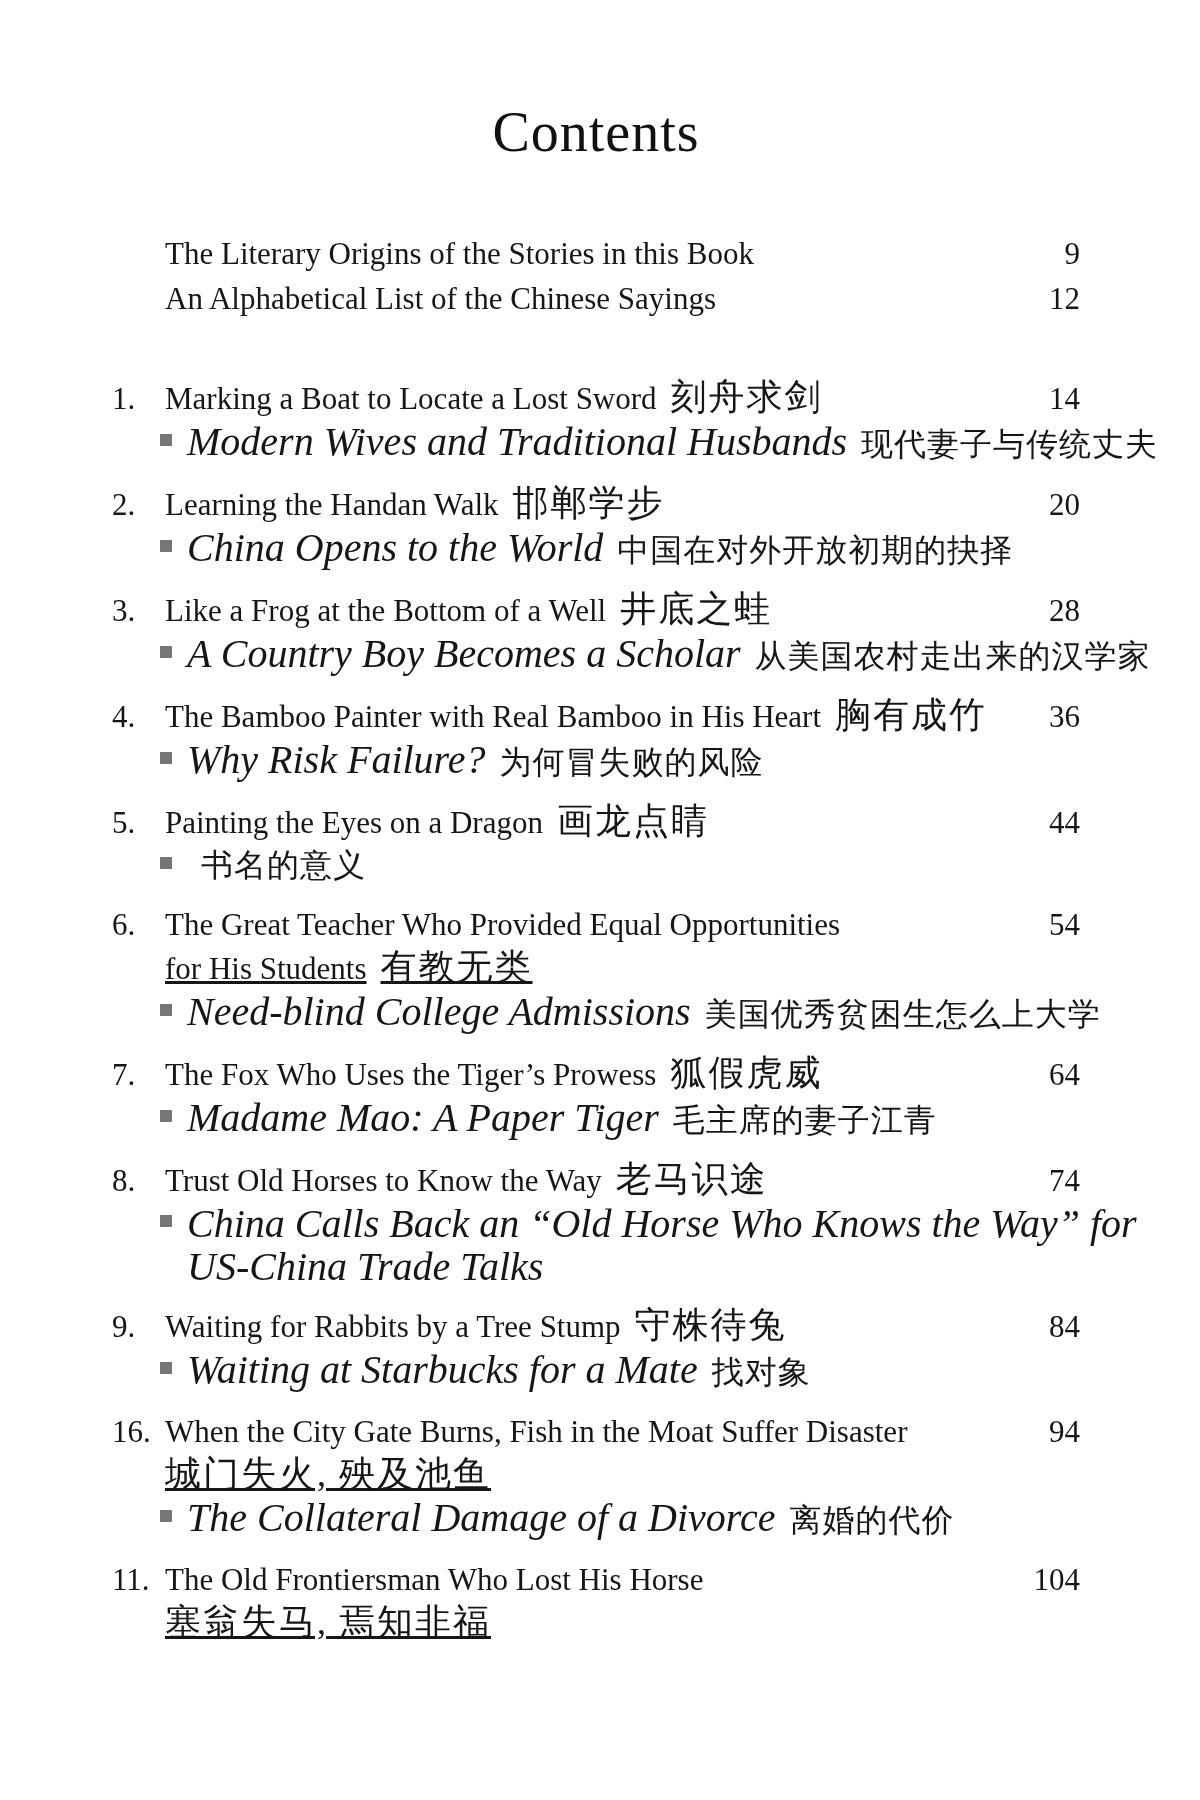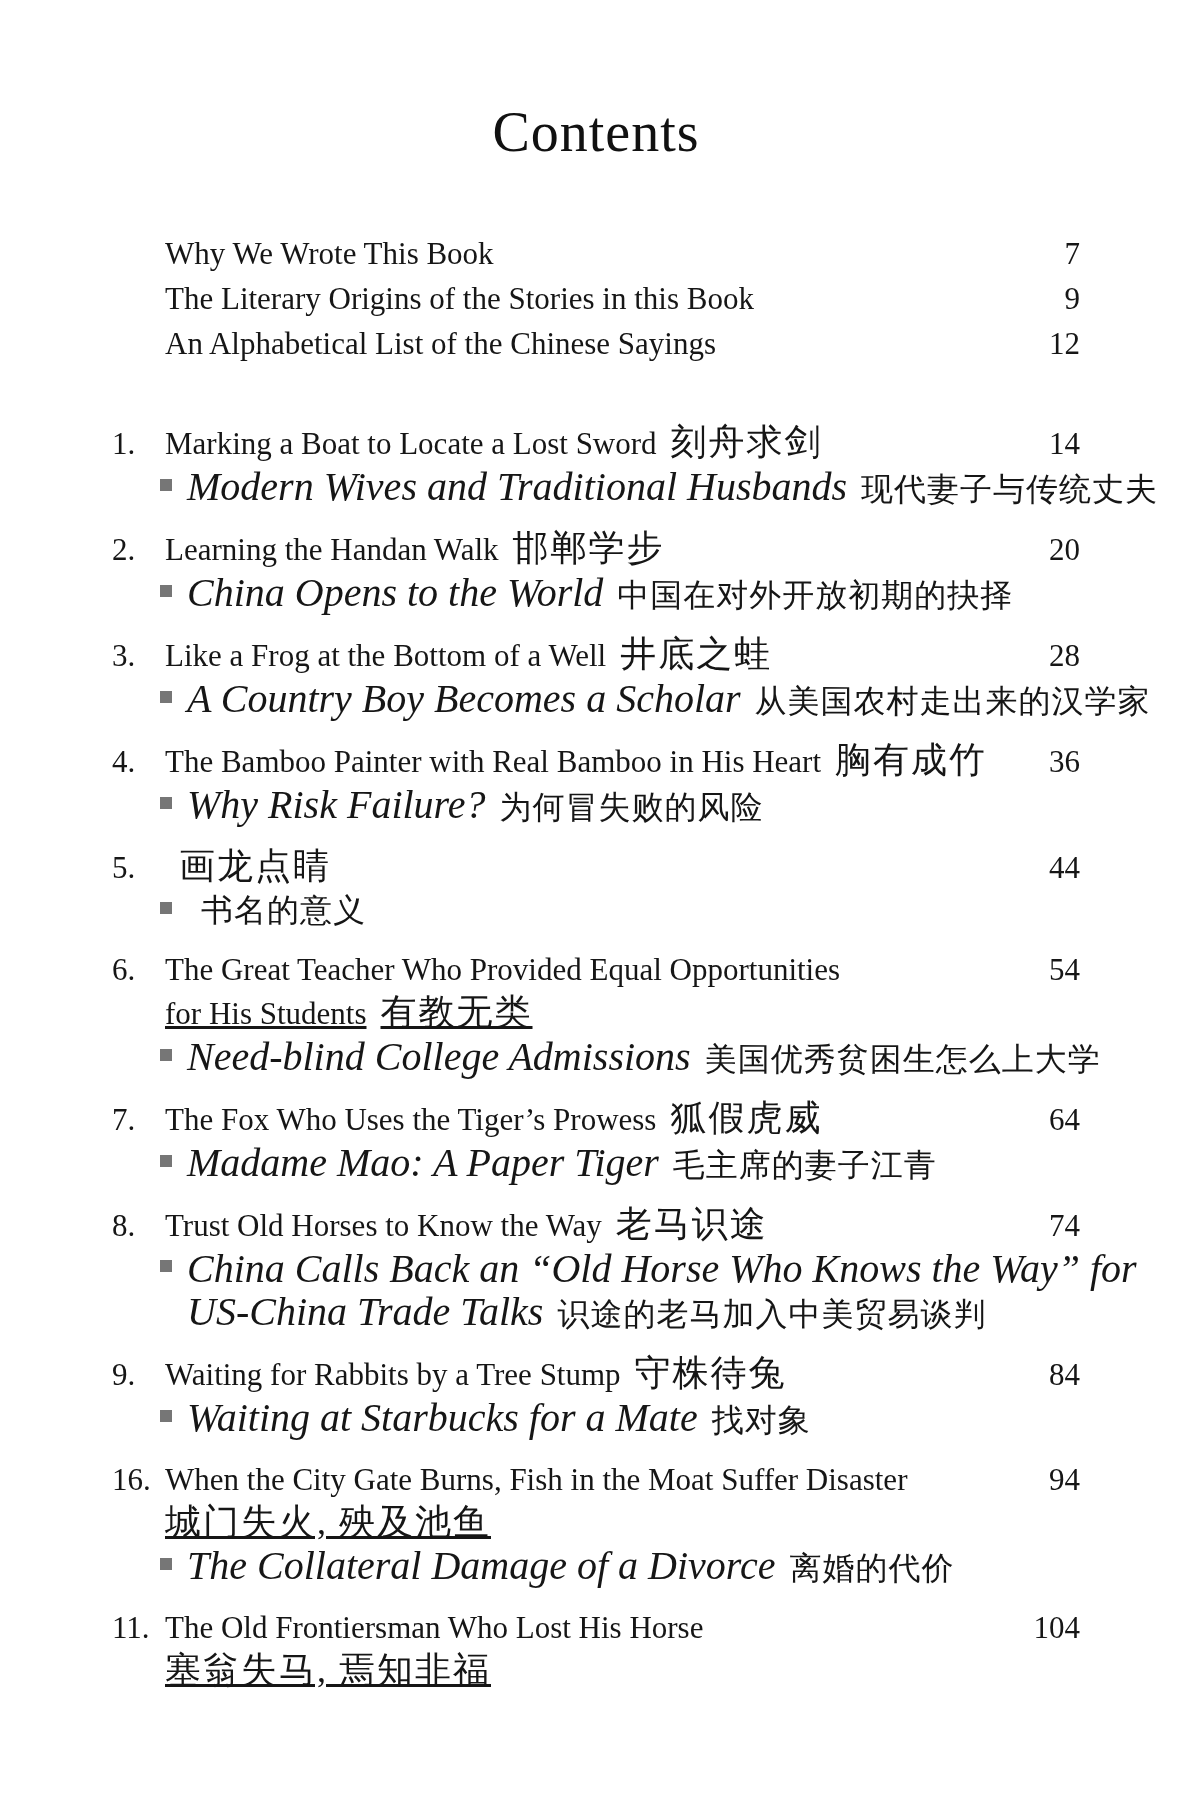--- a/index.html
+++ b/index.html
@@ -89,24 +89,20 @@
 </style>
 </head>
 <body>
 
 <div class="page">
 
   <h1 class="title">Contents</h1>
 
   <div class="front">
     <div class="frow">
-      <span class="flabel">Why We Wrote This Book</span>
-      <span class="fpage">7</span>
-    </div>
-    <div class="frow">
       <span class="flabel">The Literary Origins of the Stories in this Book</span>
       <span class="fpage">9</span>
     </div>
     <div class="frow">
       <span class="flabel">An Alphabetical List of the Chinese Sayings</span>
       <span class="fpage">12</span>
     </div>
   </div>
 
   <div class="toc">
@@ -163,20 +159,21 @@
       <div class="srow">
         <span class="bullet"></span>
         <span class="sen">Why Risk Failure?</span>
         <span class="szh">为何冒失败的风险</span>
       </div>
     </div>
 
     <div class="item">
       <div class="trow">
         <span class="num">5.</span>
+        <span class="ten">Painting the Eyes on a Dragon</span>
         <span class="tzh">画龙点睛</span>
         <span class="pg">44</span>
       </div>
       <div class="srow">
         <span class="bullet"></span>
         <span class="szh">书名的意义</span>
       </div>
     </div>
 
     <div class="item">
@@ -216,21 +213,20 @@
         <span class="ten">Trust Old Horses to Know the Way</span>
         <span class="tzh">老马识途</span>
         <span class="pg">74</span>
       </div>
       <div class="srow">
         <span class="bullet"></span>
         <span class="sen">China Calls Back an “Old Horse Who Knows the Way” for</span>
       </div>
       <div class="srow cont2">
         <span class="sen">US-China Trade Talks</span>
-        <span class="szh">识途的老马加入中美贸易谈判</span>
       </div>
     </div>
 
     <div class="item">
       <div class="trow">
         <span class="num">9.</span>
         <span class="ten">Waiting for Rabbits by a Tree Stump</span>
         <span class="tzh">守株待兔</span>
         <span class="pg">84</span>
       </div>

